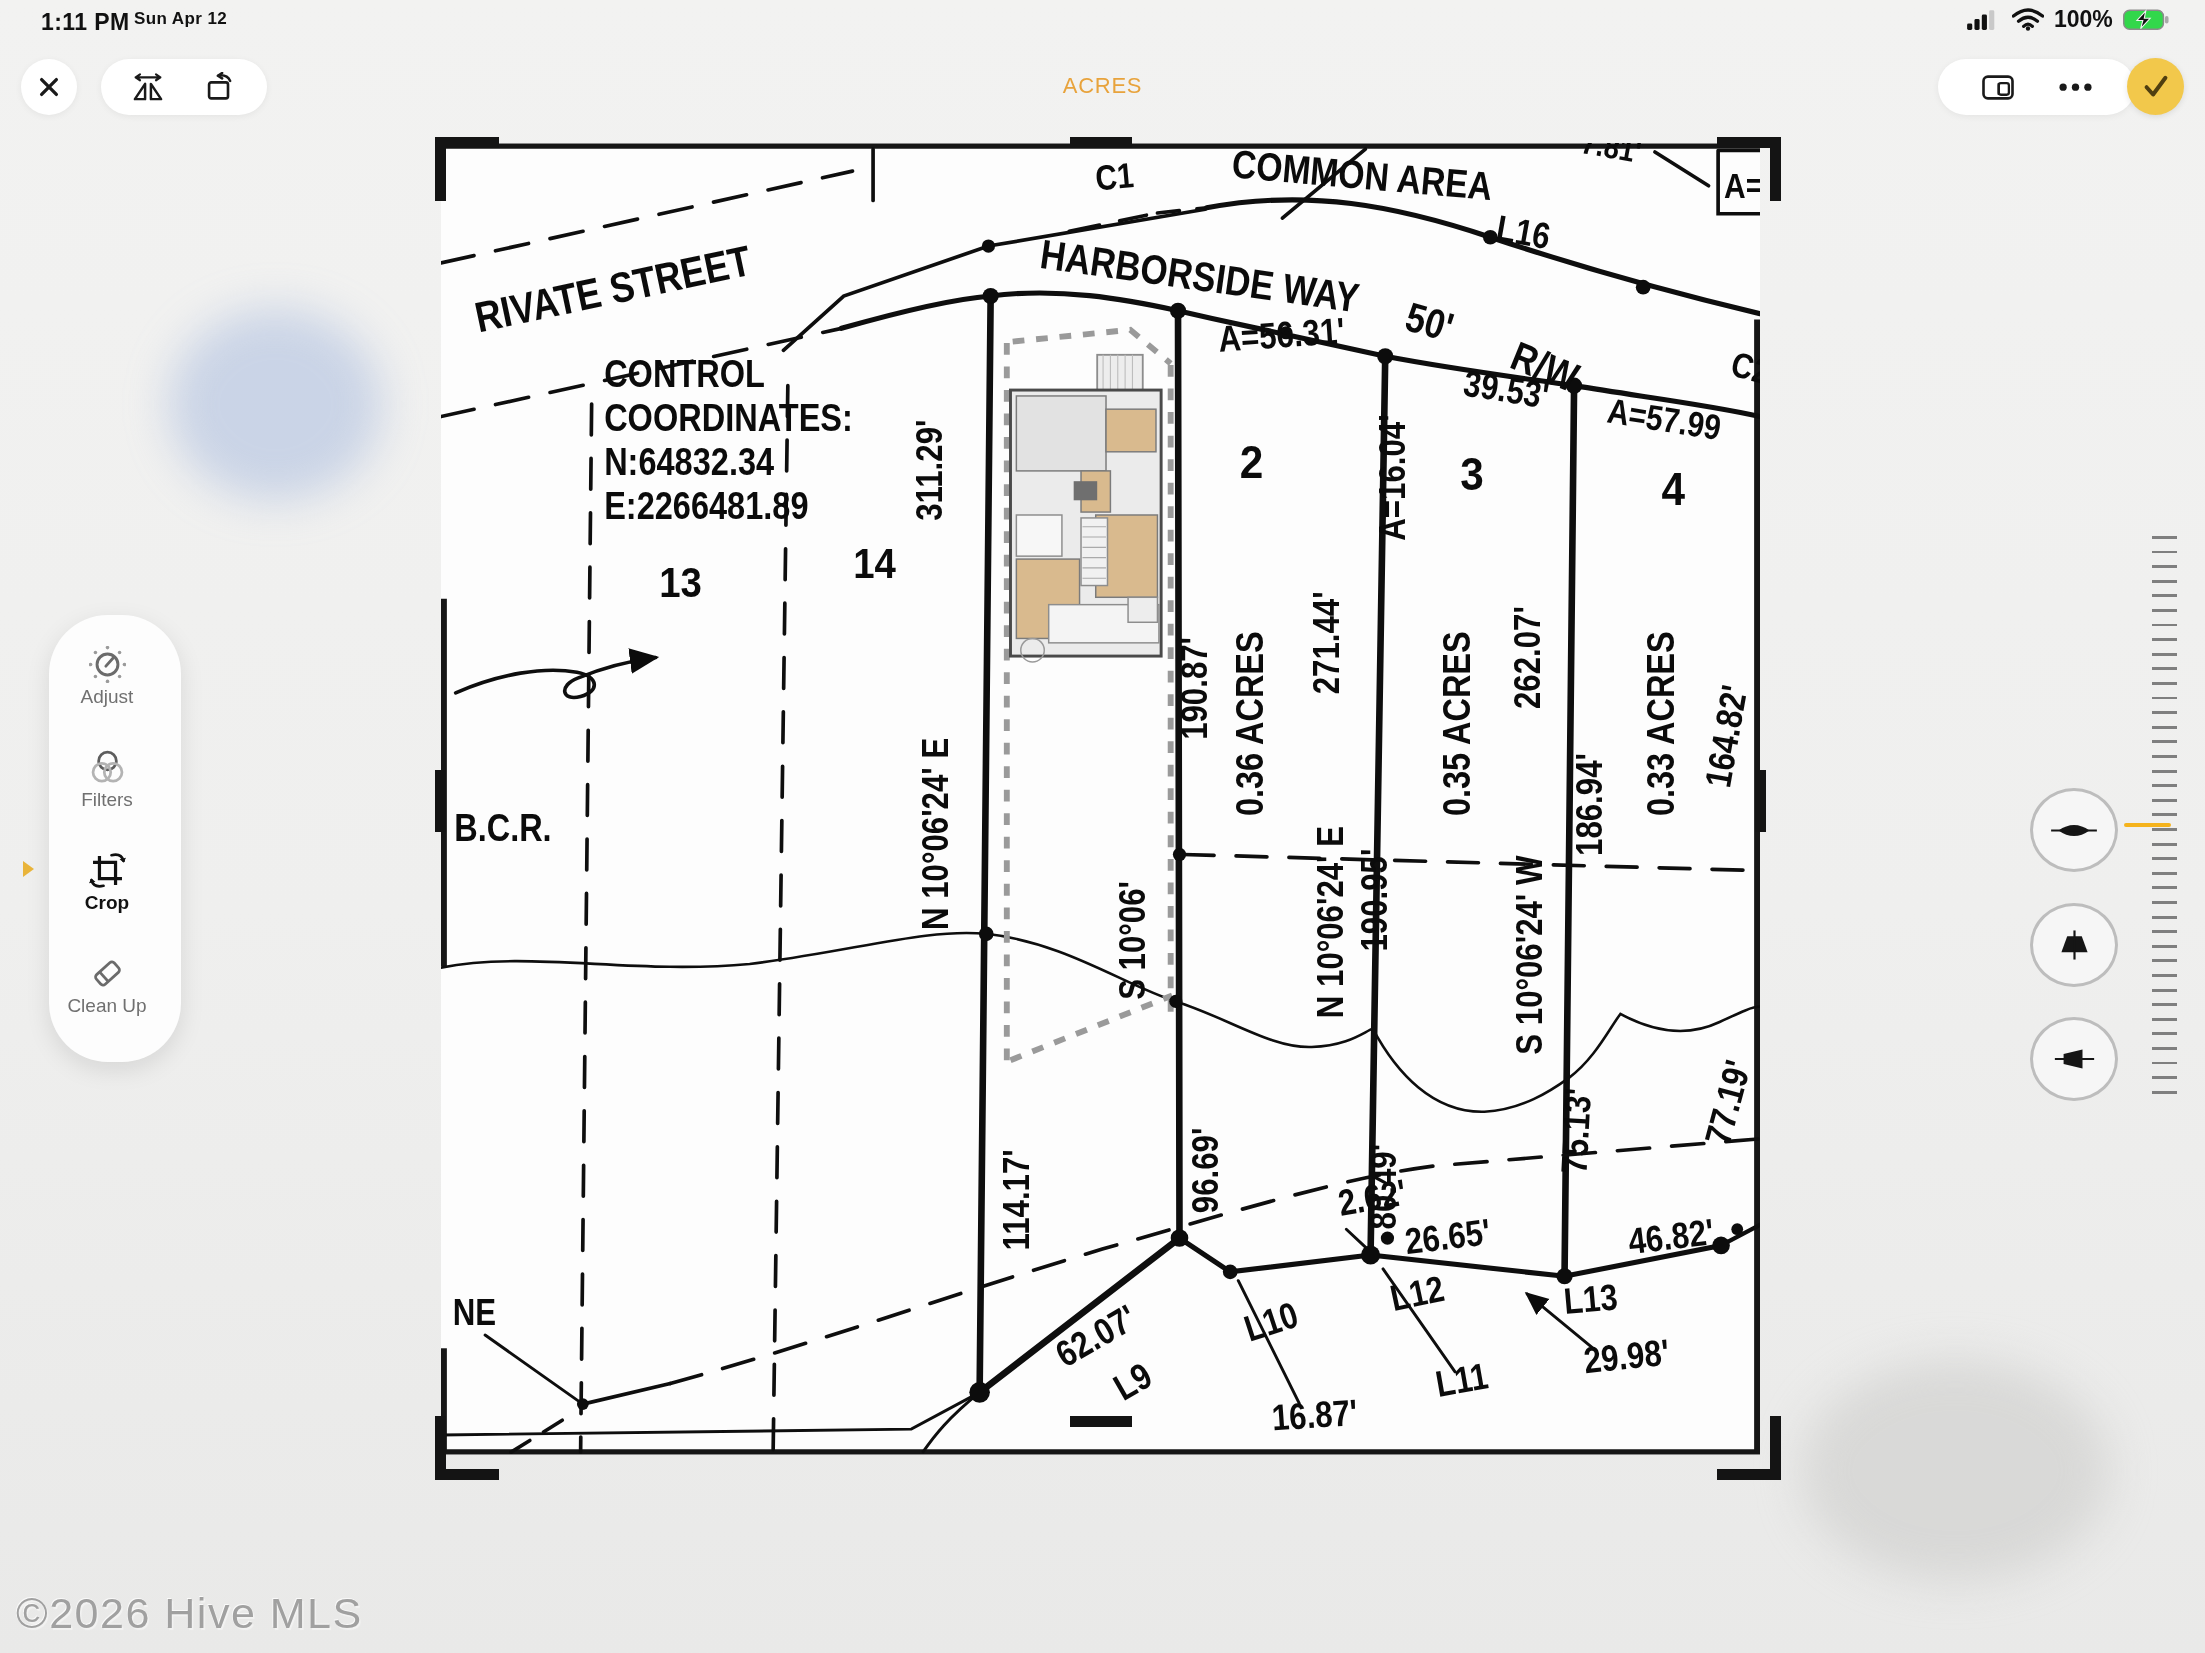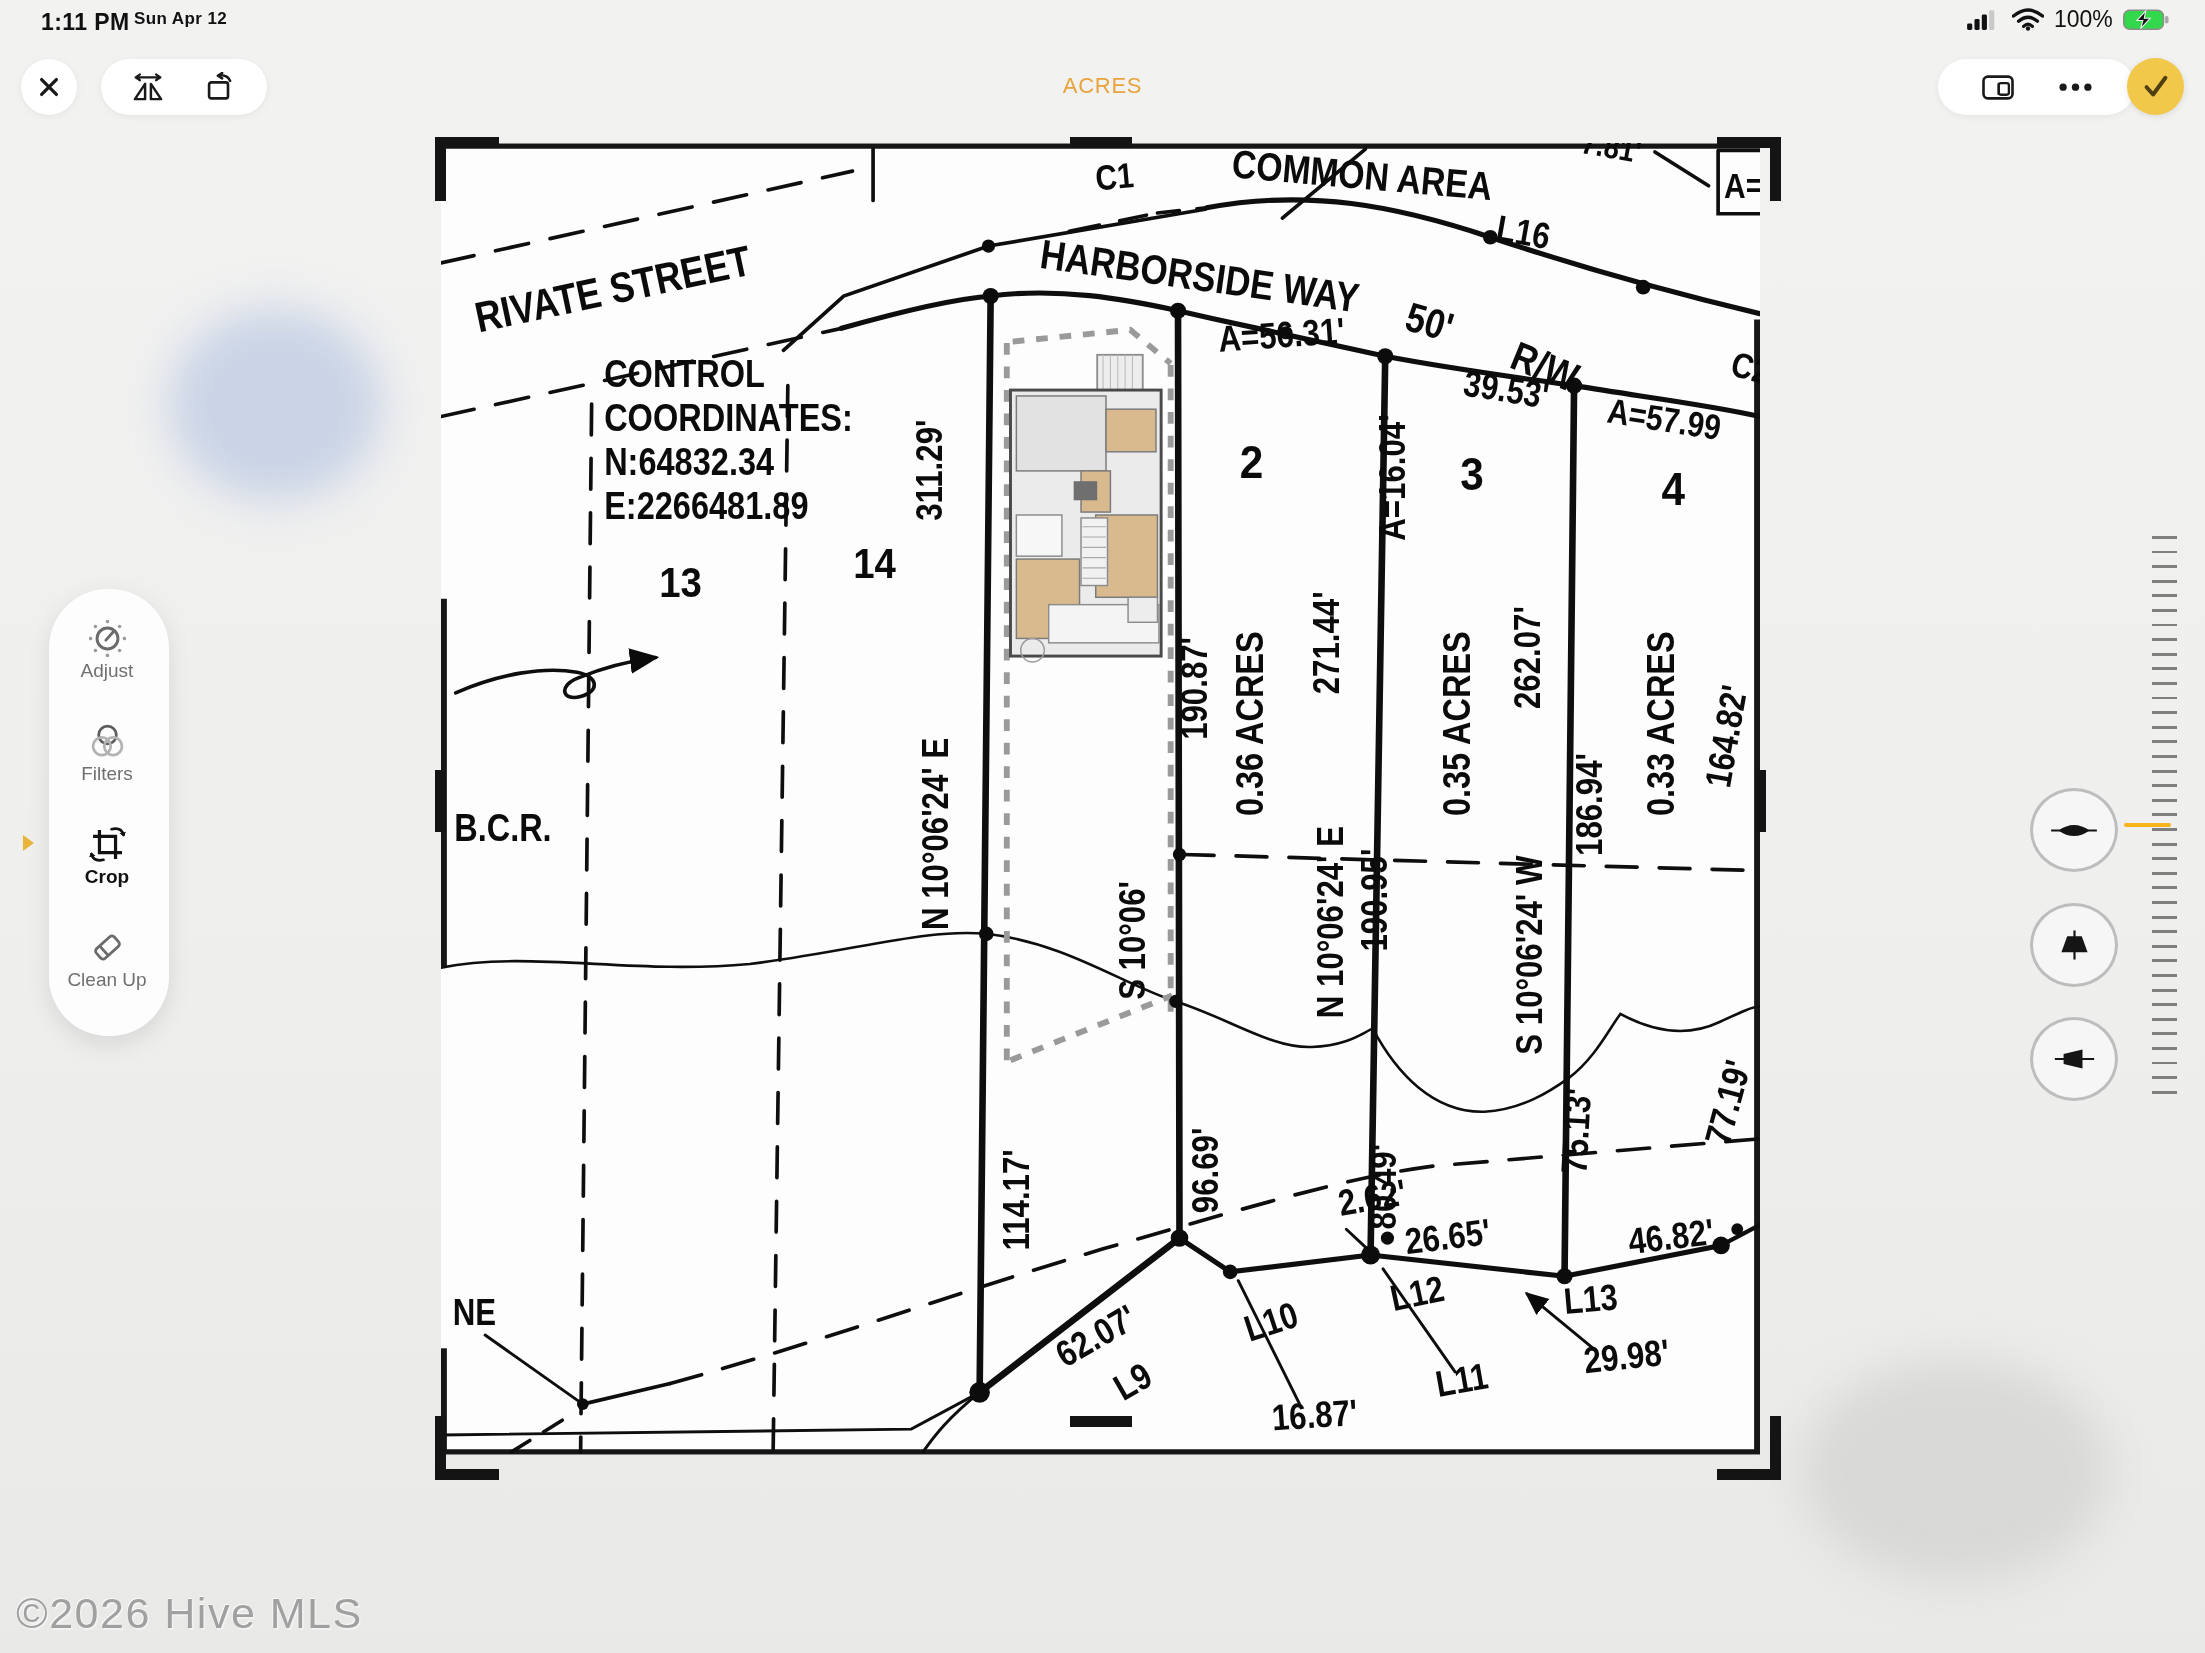--- a/index.html
+++ b/index.html
@@ -9,35 +9,35 @@
   #bg{position:absolute;inset:0;background:linear-gradient(180deg,#f2f2f1 0%,#efefee 55%,#e9e9e8 100%);}
   .blob{position:absolute;border-radius:50%;filter:blur(22px);}
   #blob1{left:169px;top:309px;width:213px;height:191px;background:rgba(140,165,215,.38);}
   #blob2{left:1801px;top:1360px;width:309px;height:221px;background:rgba(200,200,198,.5);}
 
   
   #statusbar{left:0;top:0;width:2205px;height:41px;}
   #time{left:41px;top:8.8px;font-size:23px;font-weight:700;letter-spacing:0.4px;}
   #date{left:134px;top:8.8px;font-size:17px;font-weight:700;letter-spacing:0.4px;}
   #status-right{right:35px;top:5.9px;display:flex;align-items:center;gap:10.3px;}
-  #battery-pct{font-size:23px;font-weight:400;}
+  #battery-pct{font-size:23px;font-weight:700;}
 
   
   .pill{background:#fff;border-radius:32px;box-shadow:0 1.5px 7.4px rgba(0,0,0,.06);display:flex;align-items:center;justify-content:center;}
   .circle-btn{background:#fff;border-radius:50%;box-shadow:0 1.5px 7.4px rgba(0,0,0,.06);display:flex;align-items:center;justify-content:center;}
   #close-btn{left:20.6px;top:59px;width:56px;height:56px;}
   #fliprot-pill{left:101px;top:59px;width:166px;height:56px;gap:40px;}
   #reset-btn{left:1029px;top:73px;width:147px;text-align:center;font-size:22px;font-weight:500;
              letter-spacing:0.7px;color:#E8A33C;}
   #aspect-pill{left:1938px;top:59px;width:197px;height:56px;gap:43px;}
   #done-btn{left:2127px;top:58px;width:57px;height:57px;background:#F2C84B;border-radius:50%;
             display:flex;align-items:center;justify-content:center;box-shadow:0 1.5px 5.9px rgba(0,0,0,.10);}
 
   
-  #tool-rail{left:49px;top:589px;width:120px;height:447px;background:#fdfdfd;border-radius:59px;
+  #tool-rail{left:49px;top:615px;width:132px;height:447px;background:#fdfdfd;border-radius:59px;
              box-shadow:0 7.4px 25px rgba(0,0,0,.10);}
   .tool{position:absolute;left:0;width:116px;text-align:center;}
   .tool .label{display:block;margin-top:2.9px;font-size:19px;color:#707070;}
   .tool.active .label{color:#111;font-weight:600;}
   #tool-adjust{top:31px;} #tool-filters{top:134px;} #tool-crop{top:237px;} #tool-cleanup{top:340px;}
   #crop-marker{left:-26.5px;top:246px;width:0;height:0;border-top:8px solid transparent;border-bottom:8px solid transparent;
                border-left:11.8px solid #E9B43A;}
 
   
   #dial-ruler{left:2152px;top:536px;width:25px;height:567px;

